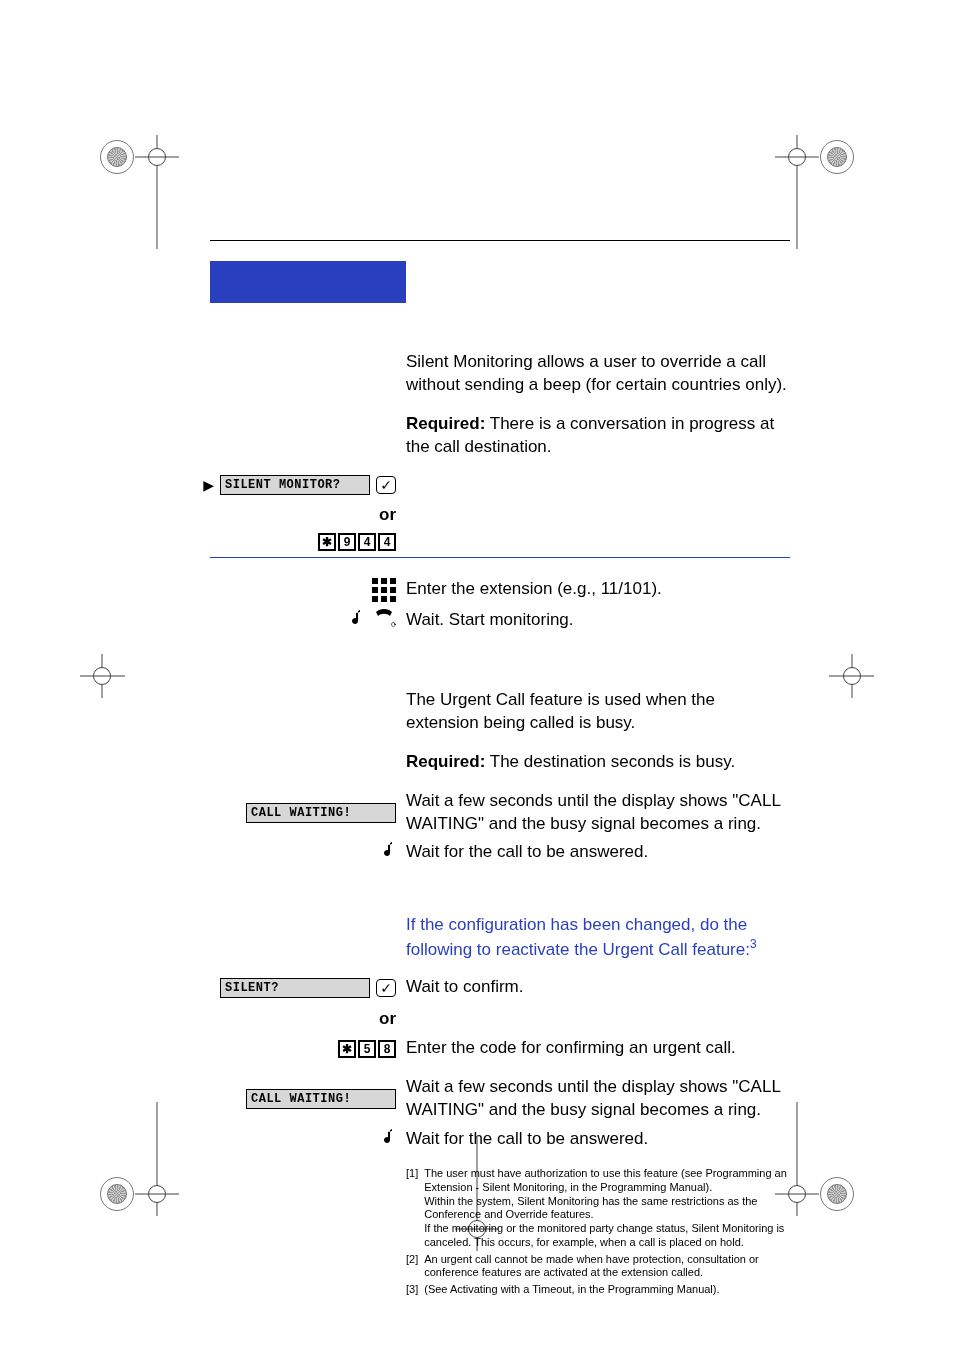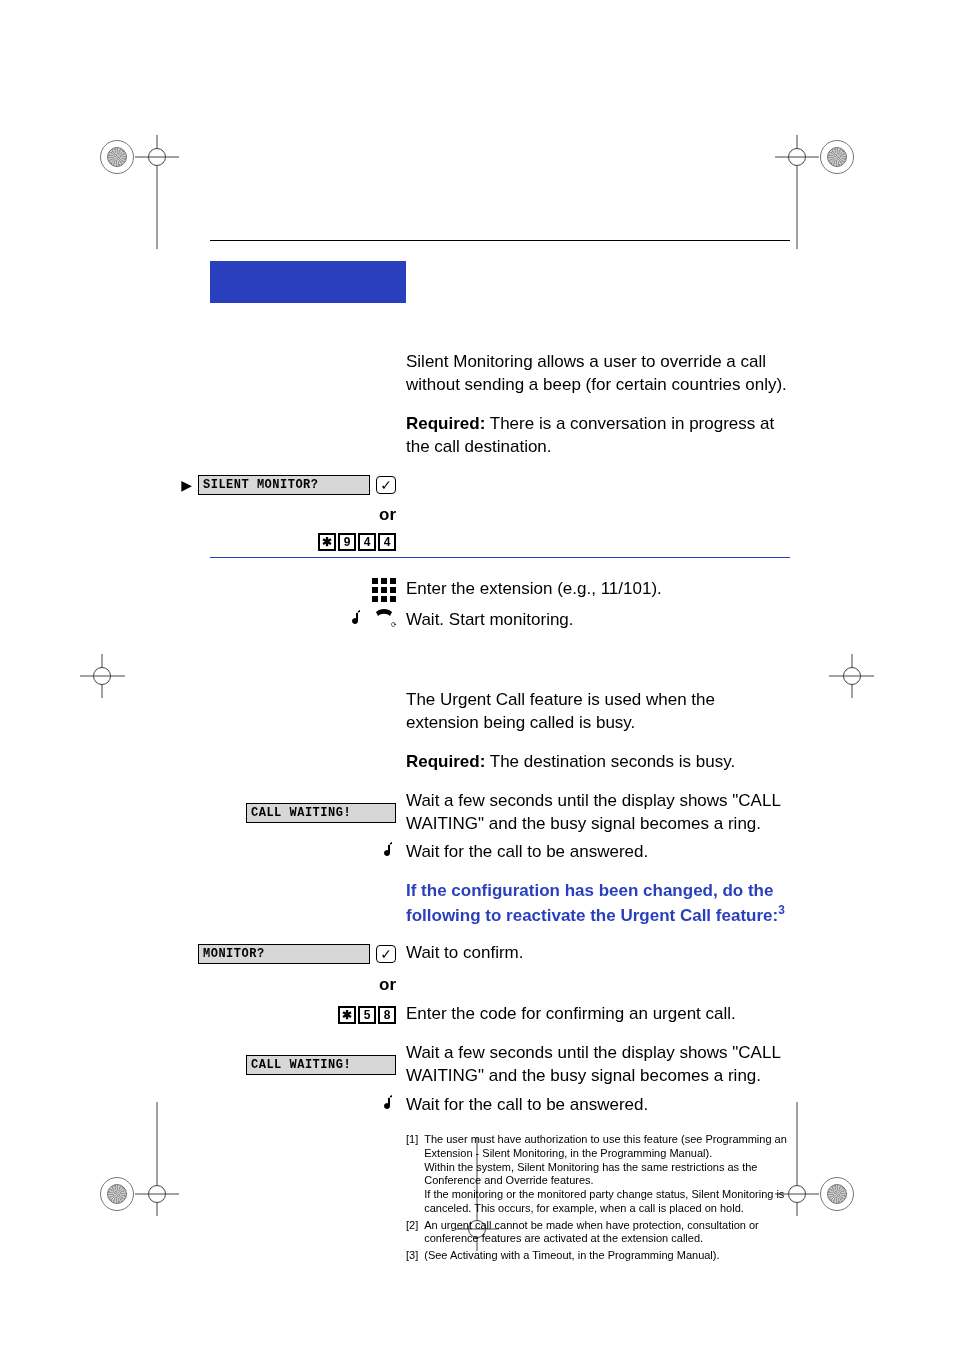--- a/index.html
+++ b/index.html
@@ -79,31 +79,31 @@
     height: 42px;
     background: #2a3fbd;
   }
   .gap { height: 10px; }
 
   .section-rule {
     border-top: 1px solid #2a3fbd;
     margin: 6px 0 20px 0;
   }
   .required { font-weight: bold; margin-top: 20px; }
-  .blue-text { color: #2a3fbd; font-weight: bold; line-height: 1.3; }
+  .blue-text { color: #2a3fbd; font-weight: normal; line-height: 1.3; margin-top: 34px; }
 
   .lcd {
     border: 1px solid #000;
     background: #d7d7d7;
     font-family: "Courier New", monospace;
     font-weight: bold;
     font-size: 12px;
     letter-spacing: 0.5px;
     padding: 2px 4px;
-    width: 172px;
+    width: 150px;
   }
   .lcd-row {
     display: flex; align-items: center; gap: 6px;
   }
   .play-tri {
     font-size: 14px; color: #000;
   }
   .check-box {
     width: 20px; height: 18px; border: 1px solid #000; border-radius: 4px;
     display: flex; align-items: center; justify-content: center;
@@ -327,21 +327,21 @@
     <div class="row">
       <div class="left-col"></div>
       <div class="right-col blue-text">
         <span>If the configuration has been changed, do the following to reactivate the Urgent Call feature:</span><sup>3</sup>
       </div>
     </div>
     <div class="gap"></div>
     <div class="row">
       <div class="left-col">
         <div class="lcd-row">
-          <div class="lcd">MONITOR?</div>
+          <div class="lcd">SILENT?</div>
           <div class="check-box">✓</div>
         </div>
       </div>
       <div class="right-col">Wait to confirm.</div>
     </div>
     <div class="row">
       <div class="left-col">
           <div class="or-label">or</div>
         </div>
       <div class="right-col"></div>

